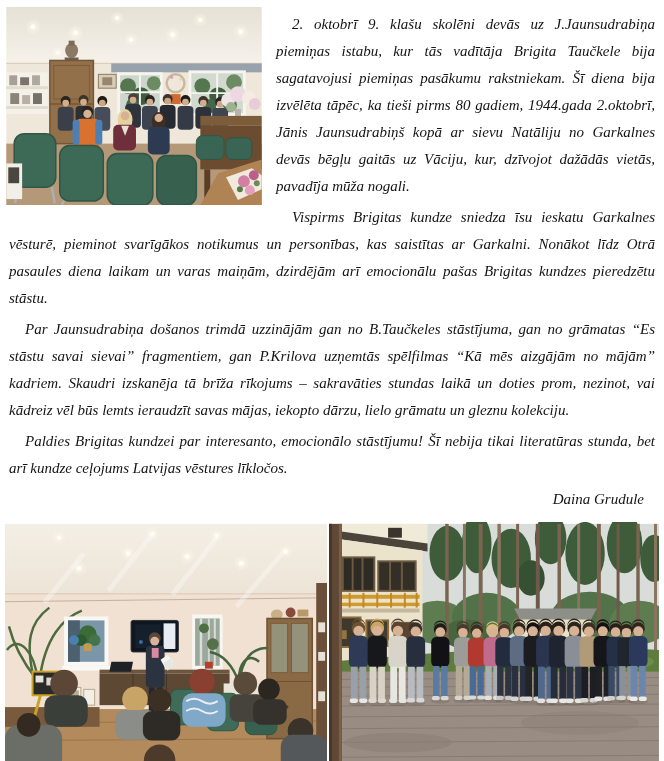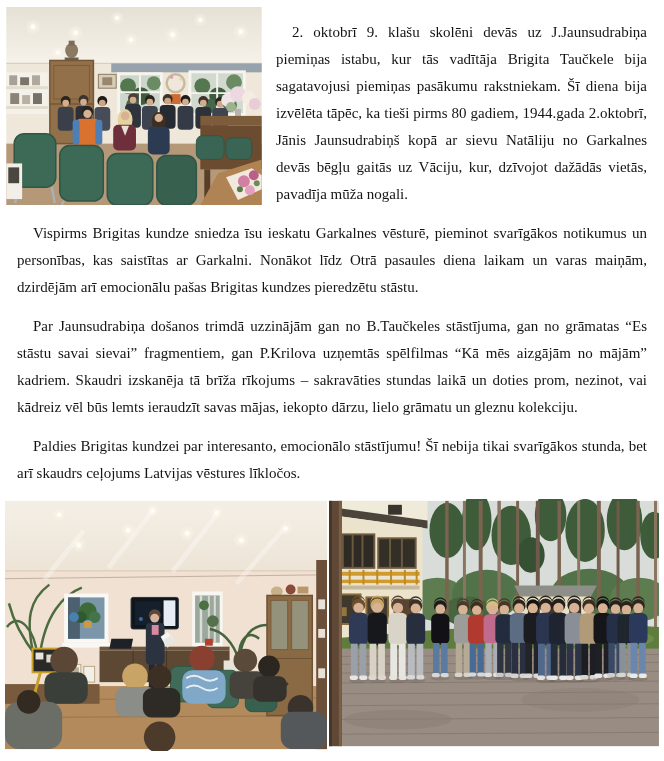--- a/index.html
+++ b/index.html
@@ -1,21 +1,21 @@
 <!DOCTYPE html>
 <html><head>
 <meta charset="utf-8">
 <style>
   html,body{margin:0;padding:0;background:#ffffff;}
   .page{
     position:relative;width:664px;height:761px;background:#ffffff;
     overflow:hidden;font-family:"Liberation Serif","DejaVu Serif",serif;color:#141414;
   }
   .article{padding:7px 5px 0 5px;font-size:15px;line-height:27px;text-align:justify;}
-  .article p{margin:12px;text-indent:16px;}
+  .article p{margin:4px;text-indent:16px;font-style:italic;}
   .article p.signature{text-align:right;text-indent:0;padding-right:11px;}
   .photo-top{float:left;width:258px;height:198px;margin:0 13px 7px 0;display:block;}
   .photo-row{clear:both;display:flex;gap:2px;margin-top:9px;align-items:flex-start;}
   .photo-bl{width:327px;height:252px;display:block;}
   .photo-br{width:335px;height:249px;display:block;}
   svg{display:block;}
 </style>
 </head>
 <body>
 
@@ -241,21 +241,22 @@
 
       <g>
         <rect x="0" y="158" width="16" height="36" fill="#f2efe8"></rect>
         <rect x="2" y="162" width="11" height="16" fill="#4a4640"></rect>
       </g>
     </svg>
 
     <p>2. oktobrī 9. klašu skolēni devās uz J.Jaunsudrabiņa piemiņas istabu, kur tās vadītāja Brigita Taučkele bija sagatavojusi piemiņas pasākumu rakstniekam. Šī diena bija izvēlēta tāpēc, ka tieši pirms 80 gadiem, 1944.gada 2.oktobrī, Jānis Jaunsudrabiņš kopā ar sievu Natāliju no Garkalnes devās bēgļu gaitās uz Vāciju, kur, dzīvojot dažādās vietās, pavadīja mūža nogali.</p>
     <p>Vispirms Brigitas kundze sniedza īsu ieskatu Garkalnes vēsturē, pieminot svarīgākos notikumus un personības, kas saistītas ar Garkalni. Nonākot līdz Otrā pasaules diena laikam un varas maiņām, dzirdējām arī emocionālu pašas Brigitas kundzes pieredzētu stāstu.</p>
     <p>Par Jaunsudrabiņa došanos trimdā uzzinājām gan no B.Taučkeles stāstījuma, gan no grāmatas “Es stāstu savai sievai” fragmentiem, gan P.Krilova uzņemtās spēlfilmas “Kā mēs aizgājām no mājām” kadriem. Skaudri izskanēja tā brīža rīkojums – sakravāties stundas laikā un doties prom, nezinot, vai kādreiz vēl būs lemts ieraudzīt savas mājas, iekopto dārzu, lielo grāmatu un gleznu kolekciju.</p>
-    <p>Paldies Brigitas kundzei par interesanto, emocionālo stāstījumu! Šī nebija tikai svarīgākos stunda, bet arī skaudrs ceļojums Latvijas vēstures līkločos.</p>
+    <p>Paldies Brigitas kundzei par interesanto, emocionālo stāstījumu! Šī nebija tikai literatūras stunda, bet arī kundze ceļojums Latvijas vēstures līkločos.</p>
+    <p class="signature">Daina Grudule</p>
 
     <div class="photo-row">
 
       <svg class="photo-bl" viewBox="0 0 327 252" aria-hidden="true">
         <defs>
           <linearGradient id="ceil2" x1="0" y1="0" x2="0" y2="1">
             <stop offset="0%" stop-color="#f4efe6"></stop>
               <stop offset="100%" stop-color="#ece4d6"></stop>
           </linearGradient>
         </defs>

